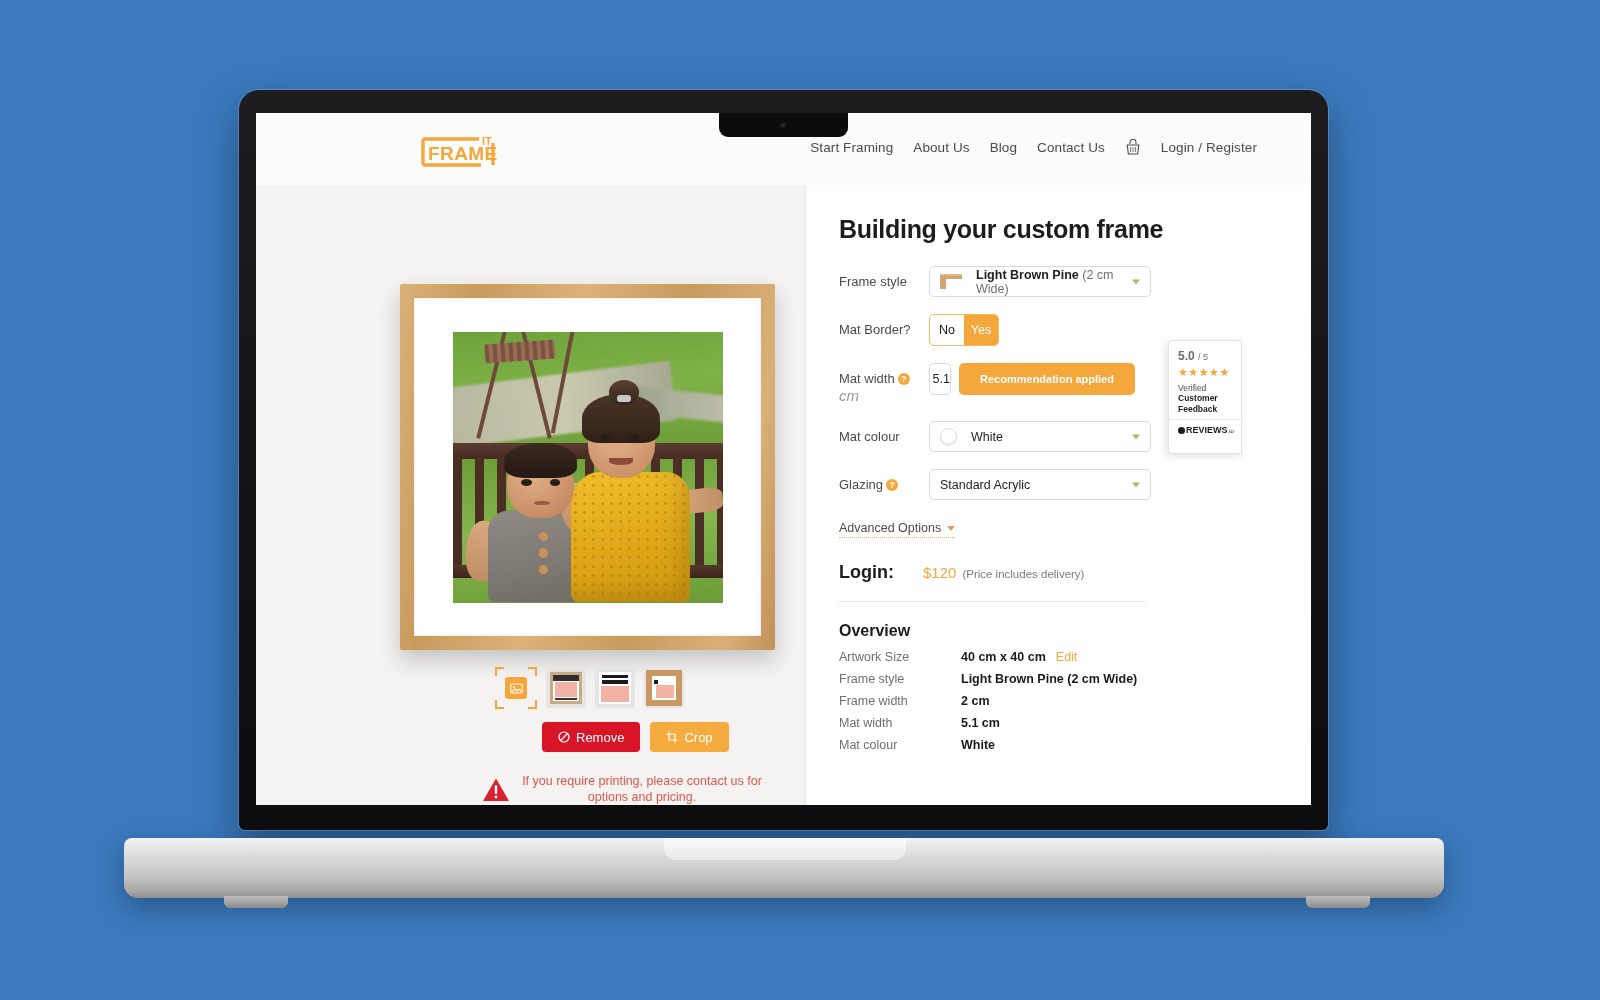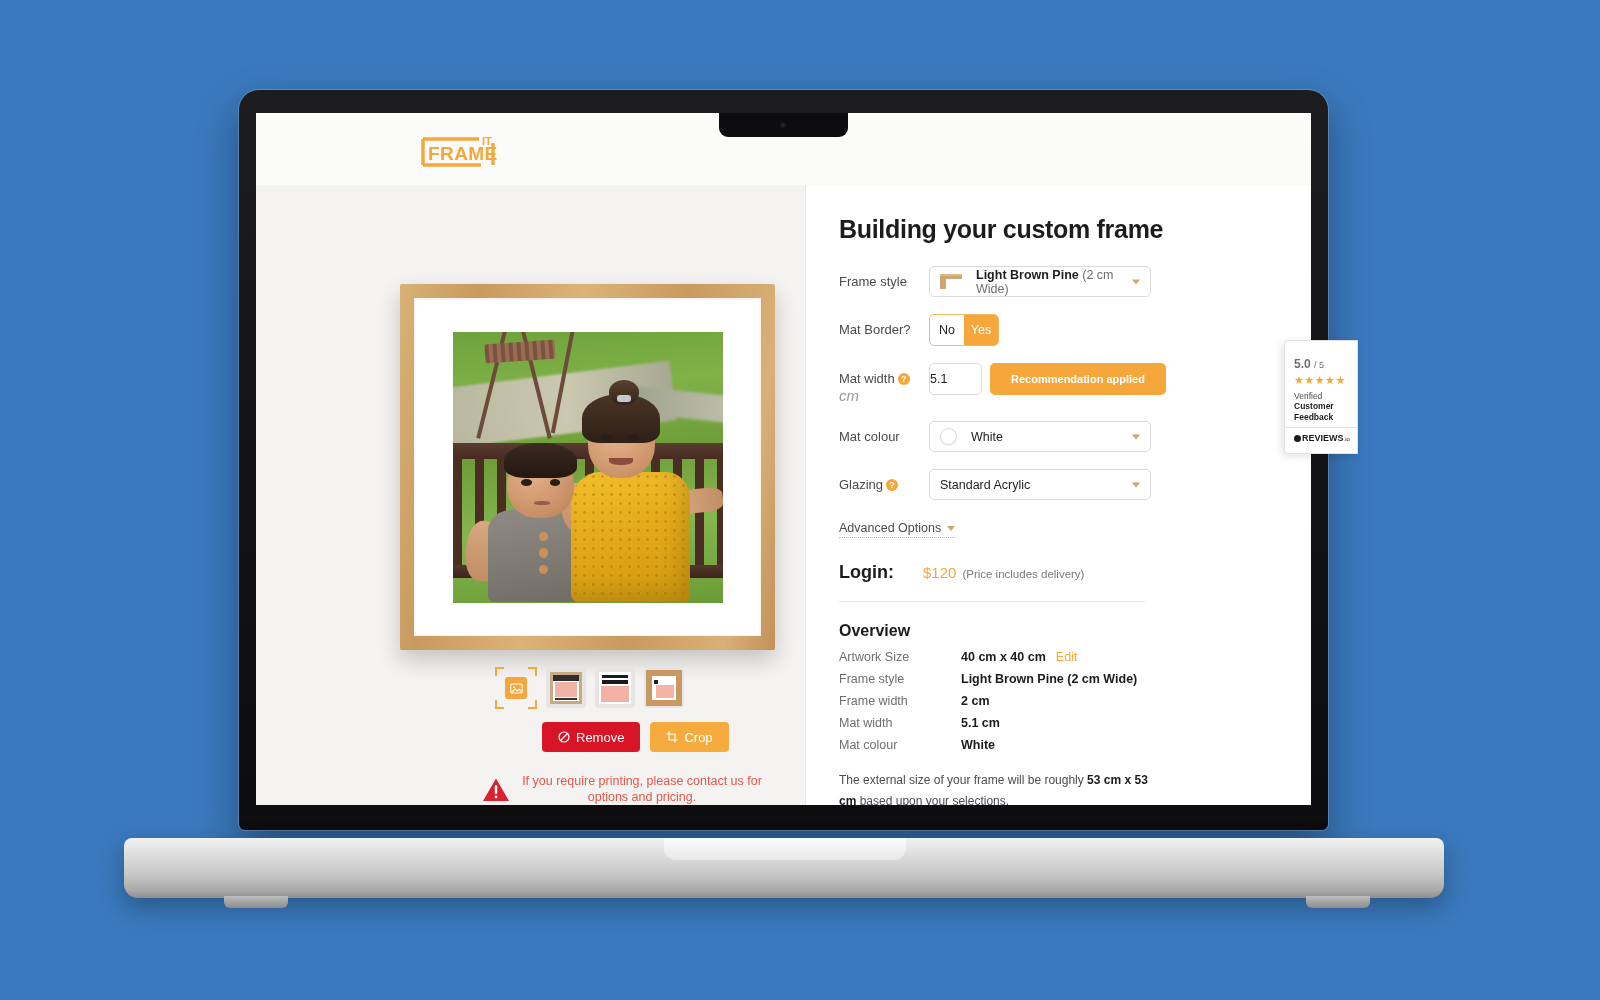--- a/index.html
+++ b/index.html
@@ -286,22 +286,22 @@
     background: #fff; width: 70px; height: 32px;
   }
   .toggle-opt {
     flex: 1; display: flex; align-items: center; justify-content: center;
     font-size: 12.5px; cursor: pointer; color: #1f1f1f;
   }
   .toggle-opt.active { background: #f5a73c; color: #fff; }
   
   #mat-width-group { display: flex; gap: 8px; align-items: center; }
   #mat-width-input {
-    width: 53px; height: 32px; border: 1px solid #dcdad7; border-radius: 5px;
-    text-align: left; font-size: 12.5px; color: #1f1f1f; background:#fff;
+    width: 22px; height: 32px; border: 1px solid #dcdad7; border-radius: 5px;
+    text-align: right; font-size: 12.5px; color: #1f1f1f; background:#fff;
     font-family: "Liberation Sans", sans-serif;
   }
   #recommendation-button {
     width: 176px; height: 32px; border: 0; border-radius: 5px; background: #f5a73c;
     color: #fff; font-size: 11px; font-weight: bold; cursor: pointer;
     font-family: "Liberation Sans", sans-serif;
   }
   #advanced-options {
     margin-left: 6px; margin-top: 4px; font-size: 12.5px; color: #4b4b4b;
     border-bottom: 1px dotted #e0b878; display: inline-flex; align-items: center; gap: 6px;
@@ -323,25 +323,25 @@
   .ov-key { width: 122px; flex: 0 0 122px; color: #6f6f6f; }
   .ov-val { color: #1c1c1c; font-weight: bold; }
   .ov-edit { color: #f5a73c; margin-left: 10px; font-weight: normal; cursor: pointer; }
   #external-note {
     margin: 18px 6px 0 6px; width: 320px; font-size: 12px; color: #4b4b4b; line-height: 1.75;
   }
   #external-note b { font-weight: bold; color: #1c1c1c; }
 
   
   #reviews-badge {
-    position: absolute; left: 1284px; top: 340px; z-index: 60;
+    position: absolute; left: 1168px; top: 340px; z-index: 60;
     width: 74px; height: 114px; background: #fff;
     border: 1px solid #e3e3e3; border-radius: 4px 0 0 4px;
     box-shadow: -2px 2px 8px rgba(0,0,0,.12);
-    padding: 16px 7px 0 9px; overflow: hidden;
+    padding: 8px 7px 0 9px; overflow: hidden;
   }
   #rb-score { font-size: 12px; font-weight: bold; color: #1c1c1c; }
   #rb-score span { font-size: 9px; font-weight: normal; color: #6f6f6f; }
   #rb-stars { color: #f5a73c; font-size: 11px; letter-spacing: .5px; margin-top: 3px; white-space: nowrap; }
   #rb-verified { font-size: 8.5px; color: #4b4b4b; margin-top: 4px; }
   #rb-customer, #rb-feedback { font-size: 8.5px; font-weight: bold; color: #1c1c1c; line-height: 1.25; }
   #rb-divider { height:1px; background:#e6e5e3; margin: 5px -7px 5px -9px; }
   #rb-brand { font-size: 9px; font-weight: bold; color: #1c1c1c; white-space: nowrap; }
   #rb-brand .dot { display:inline-block; width:7px; height:7px; border-radius:50%;
       background:#1c1c1c; margin-right:1px; vertical-align:-1px; }
@@ -358,20 +358,32 @@
 
       <div id="site-header">
         <div id="logo">
           <svg viewBox="0 0 92 42" width="92" height="42">
             <path d="M4 10 H60 M4 10 V36 M4 36 H62 M74 14 V36" fill="none" stroke="#f5a73c" stroke-width="3.4"></path>
             <text x="9" y="31" font-family="Liberation Sans, sans-serif" font-size="19" font-weight="bold" fill="#f5a73c" letter-spacing="0.4">FRAME</text>
             <text x="63" y="16" font-family="Liberation Sans, sans-serif" font-size="11" font-weight="bold" fill="#f5a73c">IT</text>
           </svg>
         </div>
 
+        <div id="nav">
+          <span class="nav-link">Start Framing</span>
+          <span class="nav-link">About Us</span>
+          <span class="nav-link">Blog</span>
+          <span class="nav-link">Contact Us</span>
+          <svg id="cart-icon" viewBox="0 0 16 17">
+            <path d="M5 5 L5 3.2 A3 3 0 0 1 11 3.2 L11 5" fill="none" stroke="#4b4b4b" stroke-width="1.1"></path>
+            <path d="M2.2 6 H13.8 L12.6 15 H3.4 Z" fill="none" stroke="#4b4b4b" stroke-width="1.1"></path>
+            <path d="M5.6 8 V13 M8 8 V13 M10.4 8 V13" stroke="#4b4b4b" stroke-width=".8"></path>
+          </svg>
+          <span class="nav-link">Login / Register</span>
+        </div>
       </div>
 
       <div id="content">
 
         <div id="left-col">
 
           <div id="frame-preview">
             <div id="frame-mat">
               <div id="artwork-photo">
                 <div class="ph" id="ph-grass"></div>
@@ -562,23 +574,20 @@
           </div>
           <div class="ov-row">
             <span class="ov-key">Mat width</span>
             <span class="ov-val">5.1 cm</span>
           </div>
           <div class="ov-row">
             <span class="ov-key">Mat colour</span>
             <span class="ov-val">White</span>
           </div>
 
-          <div id="external-note">
-            <span>The external size of your frame will be roughly </span><b>53 cm x 53 cm</b><span> based upon your selections.</span>
-          </div>
         </div>
       </div>
     </div>
   </div>
 
   <div id="laptop-notch"></div>
   <div id="laptop-camera"></div>
 
   <div id="laptop-base"></div>
   <div id="laptop-notch-cut"></div>

